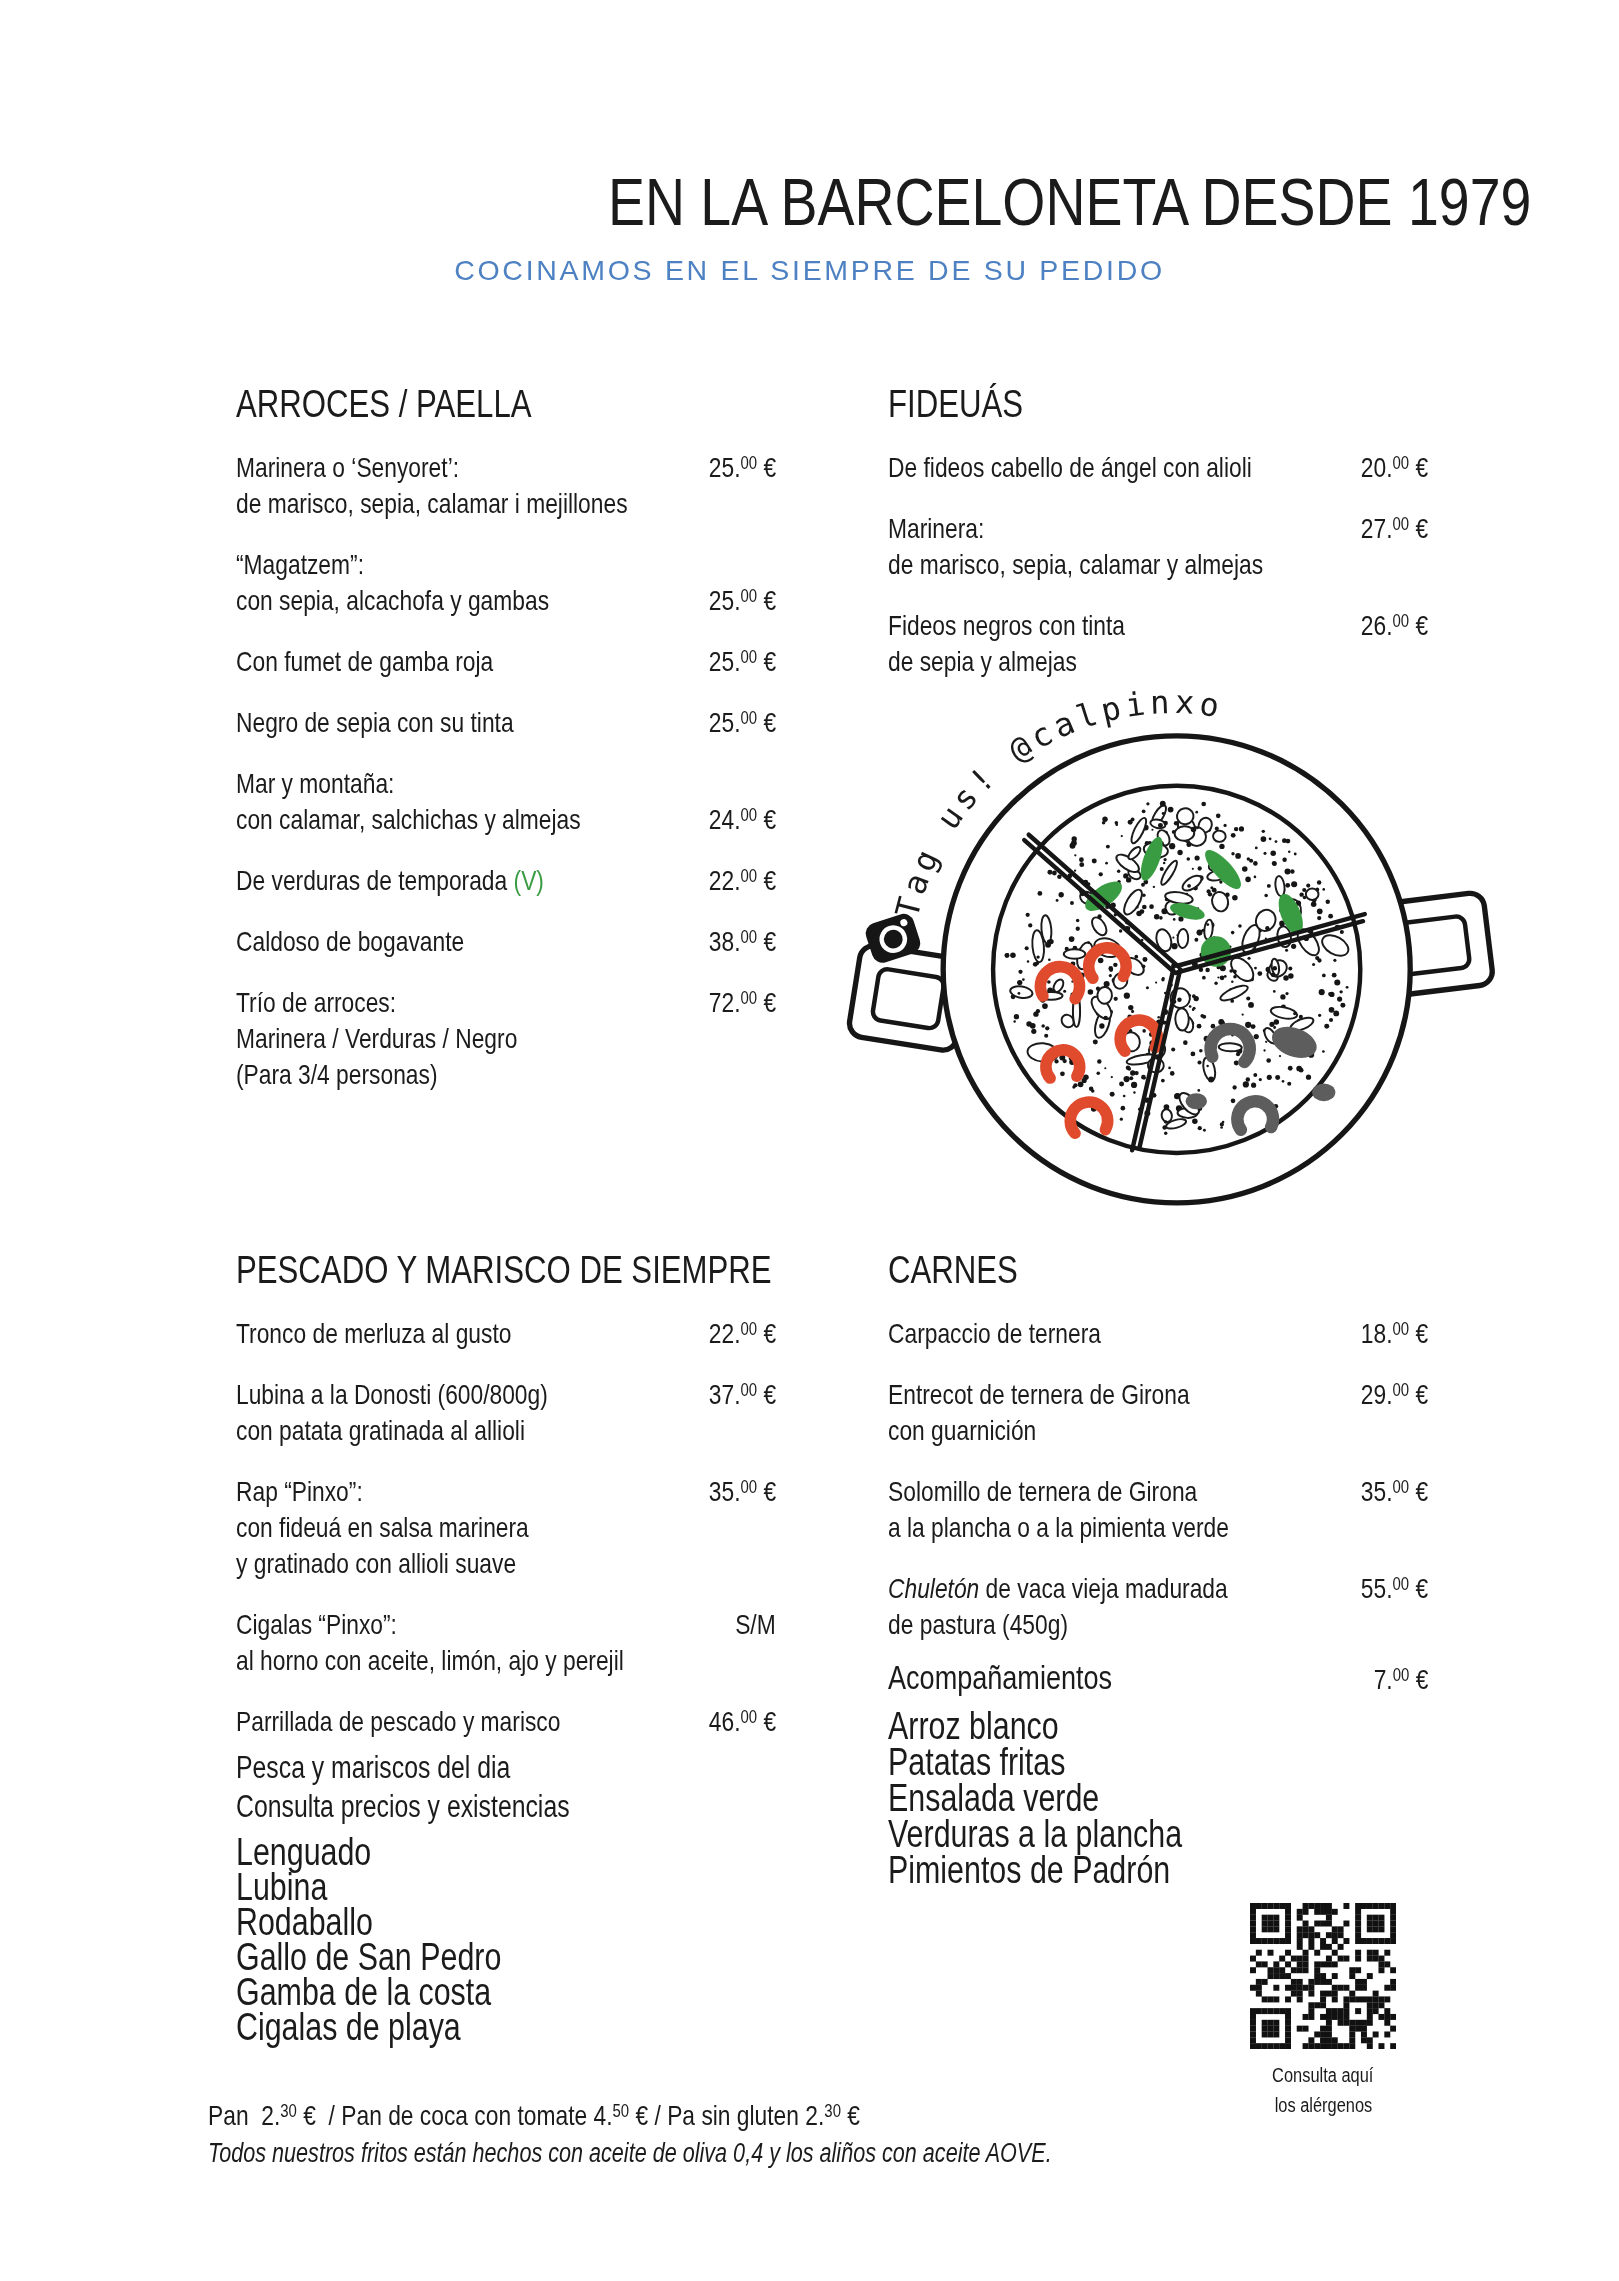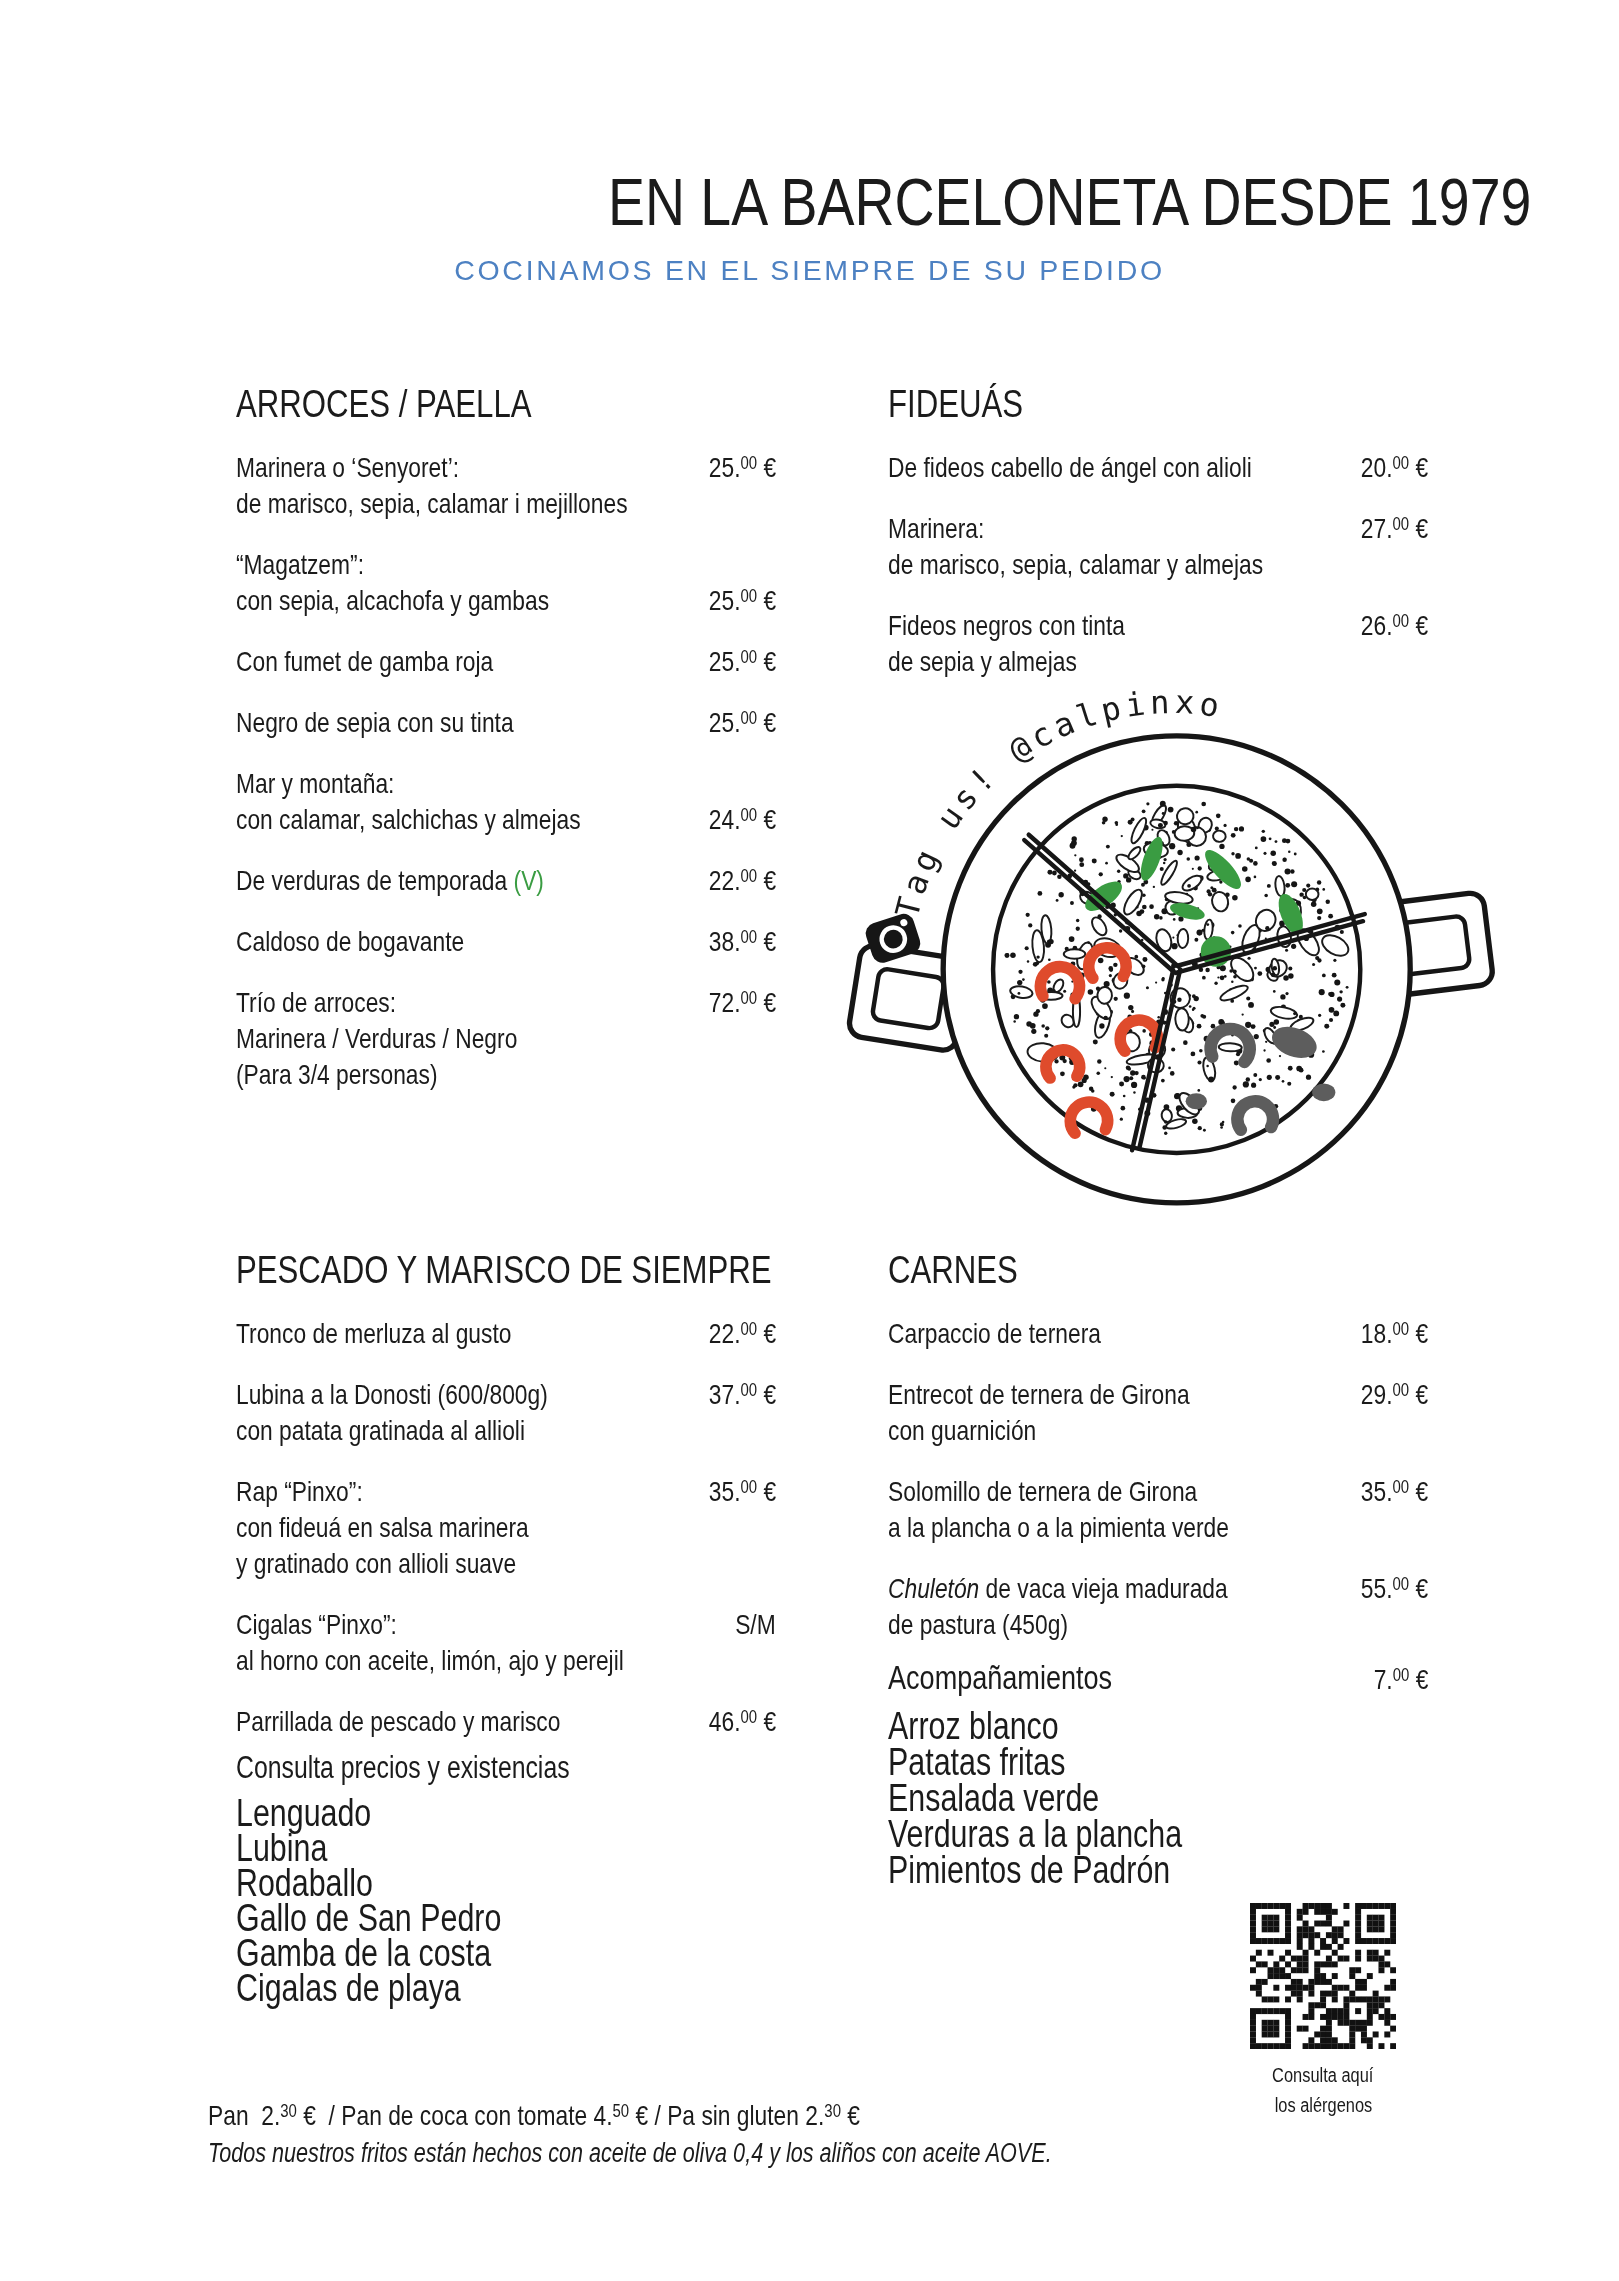--- a/index.html
+++ b/index.html
@@ -854,20 +854,21 @@
             </div>
           </div>
           <div class="item">
             <div class="line">
               <span class="tx">Parrillada de pescado y marisco</span>
               <span class="price">46.<sup class="cents">00</sup>&nbsp;€</span>
             </div>
           </div>
         </div>
       <div class="pesca-sub">
+        <div><span class="tx">Pesca y mariscos del dia</span></div>
         <div><span class="tx">Consulta precios y existencias</span></div>
       </div>
       <div class="day-list">
           <div class="plain-line"><span class="tx">Lenguado</span></div>
           <div class="plain-line"><span class="tx">Lubina</span></div>
           <div class="plain-line"><span class="tx">Rodaballo</span></div>
           <div class="plain-line"><span class="tx">Gallo de San Pedro</span></div>
           <div class="plain-line"><span class="tx">Gamba de la costa</span></div>
           <div class="plain-line"><span class="tx">Cigalas de playa</span></div>
         </div>

